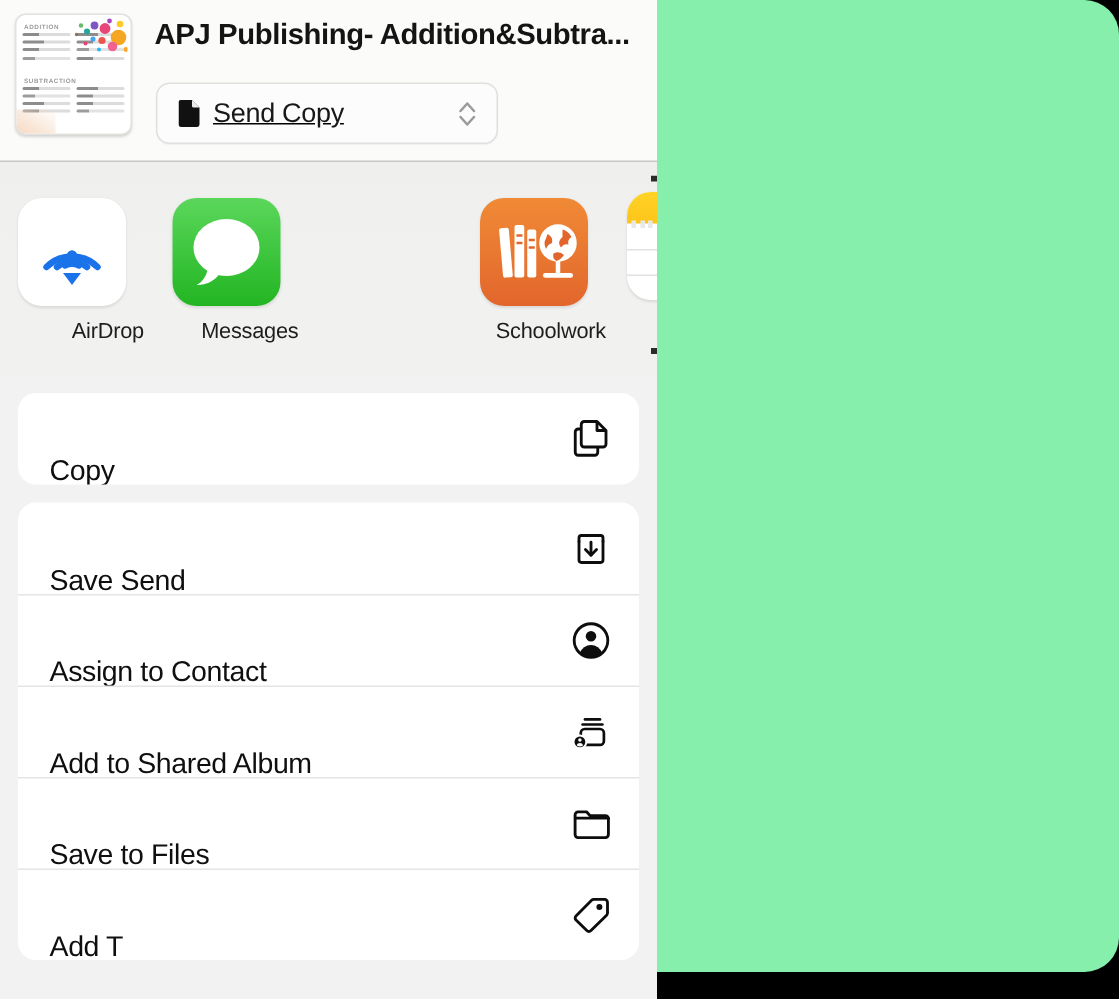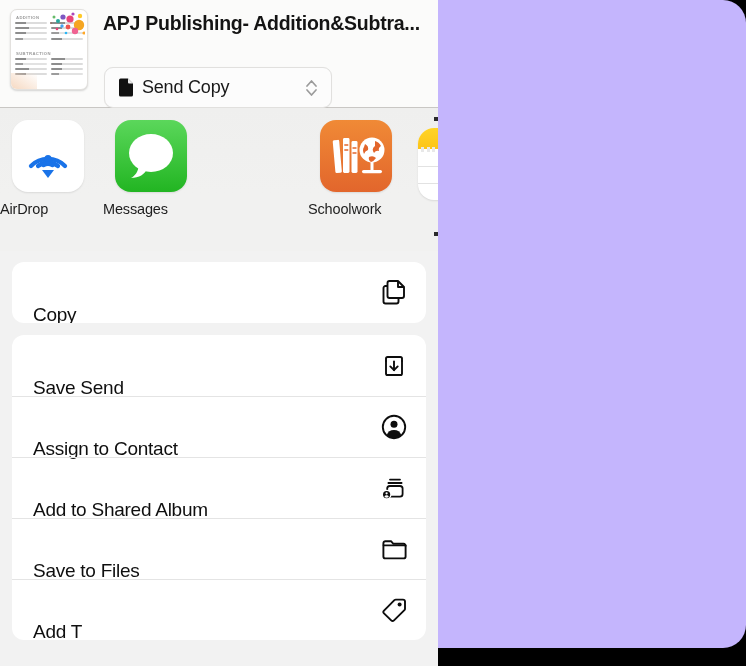--- a/index.html
+++ b/index.html
@@ -13,21 +13,21 @@
     overflow: hidden;
     font-family: "Liberation Sans", sans-serif;
     -webkit-font-smoothing: antialiased;
   }
 
   
   #screen {
     position: relative;
     width: 746px;
     height: 648px;
-    background: #c4b5fd;
+    background: #86efac;
     border-radius: 23px;
   }
 
   
   #share-sheet {
     position: absolute;
     left: 0;
     top: 0;
     width: 438px;
     height: 666px;
@@ -100,30 +100,31 @@
     font-size: 19.5px;
     font-weight: bold;
     color: #141414;
     letter-spacing: -.25px;
     white-space: nowrap;
   }
 
   #send-copy-button {
     position: absolute;
     left: 104px;
-    top: 67px;
+    top: 55px;
     width: 228px;
     height: 41px;
     background: #fcfcfc;
     border: 1px solid #e1e0de;
     border-radius: 9px;
     box-sizing: border-box;
     box-shadow: 0 .5px 1px rgba(0,0,0,0.05);
     display: flex;
     align-items: center;
+    text-decoration: underline;
   }
   #send-copy-doc-icon {
     margin-left: 14px;
     display: flex;
     align-items: center;
   }
   #send-copy-label {
     margin-left: 8px;
     font-size: 18px;
     color: #181818;
@@ -140,23 +141,23 @@
 
   
   #apps-row {
     position: relative;
     height: 143px;
     background: linear-gradient(to bottom, #efefee 0, #f1f1f0 60%, #f1f1f0 100%);
     overflow: hidden;
   }
   .app-tile {
     position: absolute;
-    top: 12px;
+    top: 24px;
     width: 96px;
-    text-align: left;
+    text-align: right;
   }
   .app-icon {
     width: 72px;
     height: 72px;
     margin: 0 auto;
     border-radius: 16px;
     position: relative;
     overflow: hidden;
     box-shadow: 0 1px 2px rgba(0,0,0,0.10);
   }

